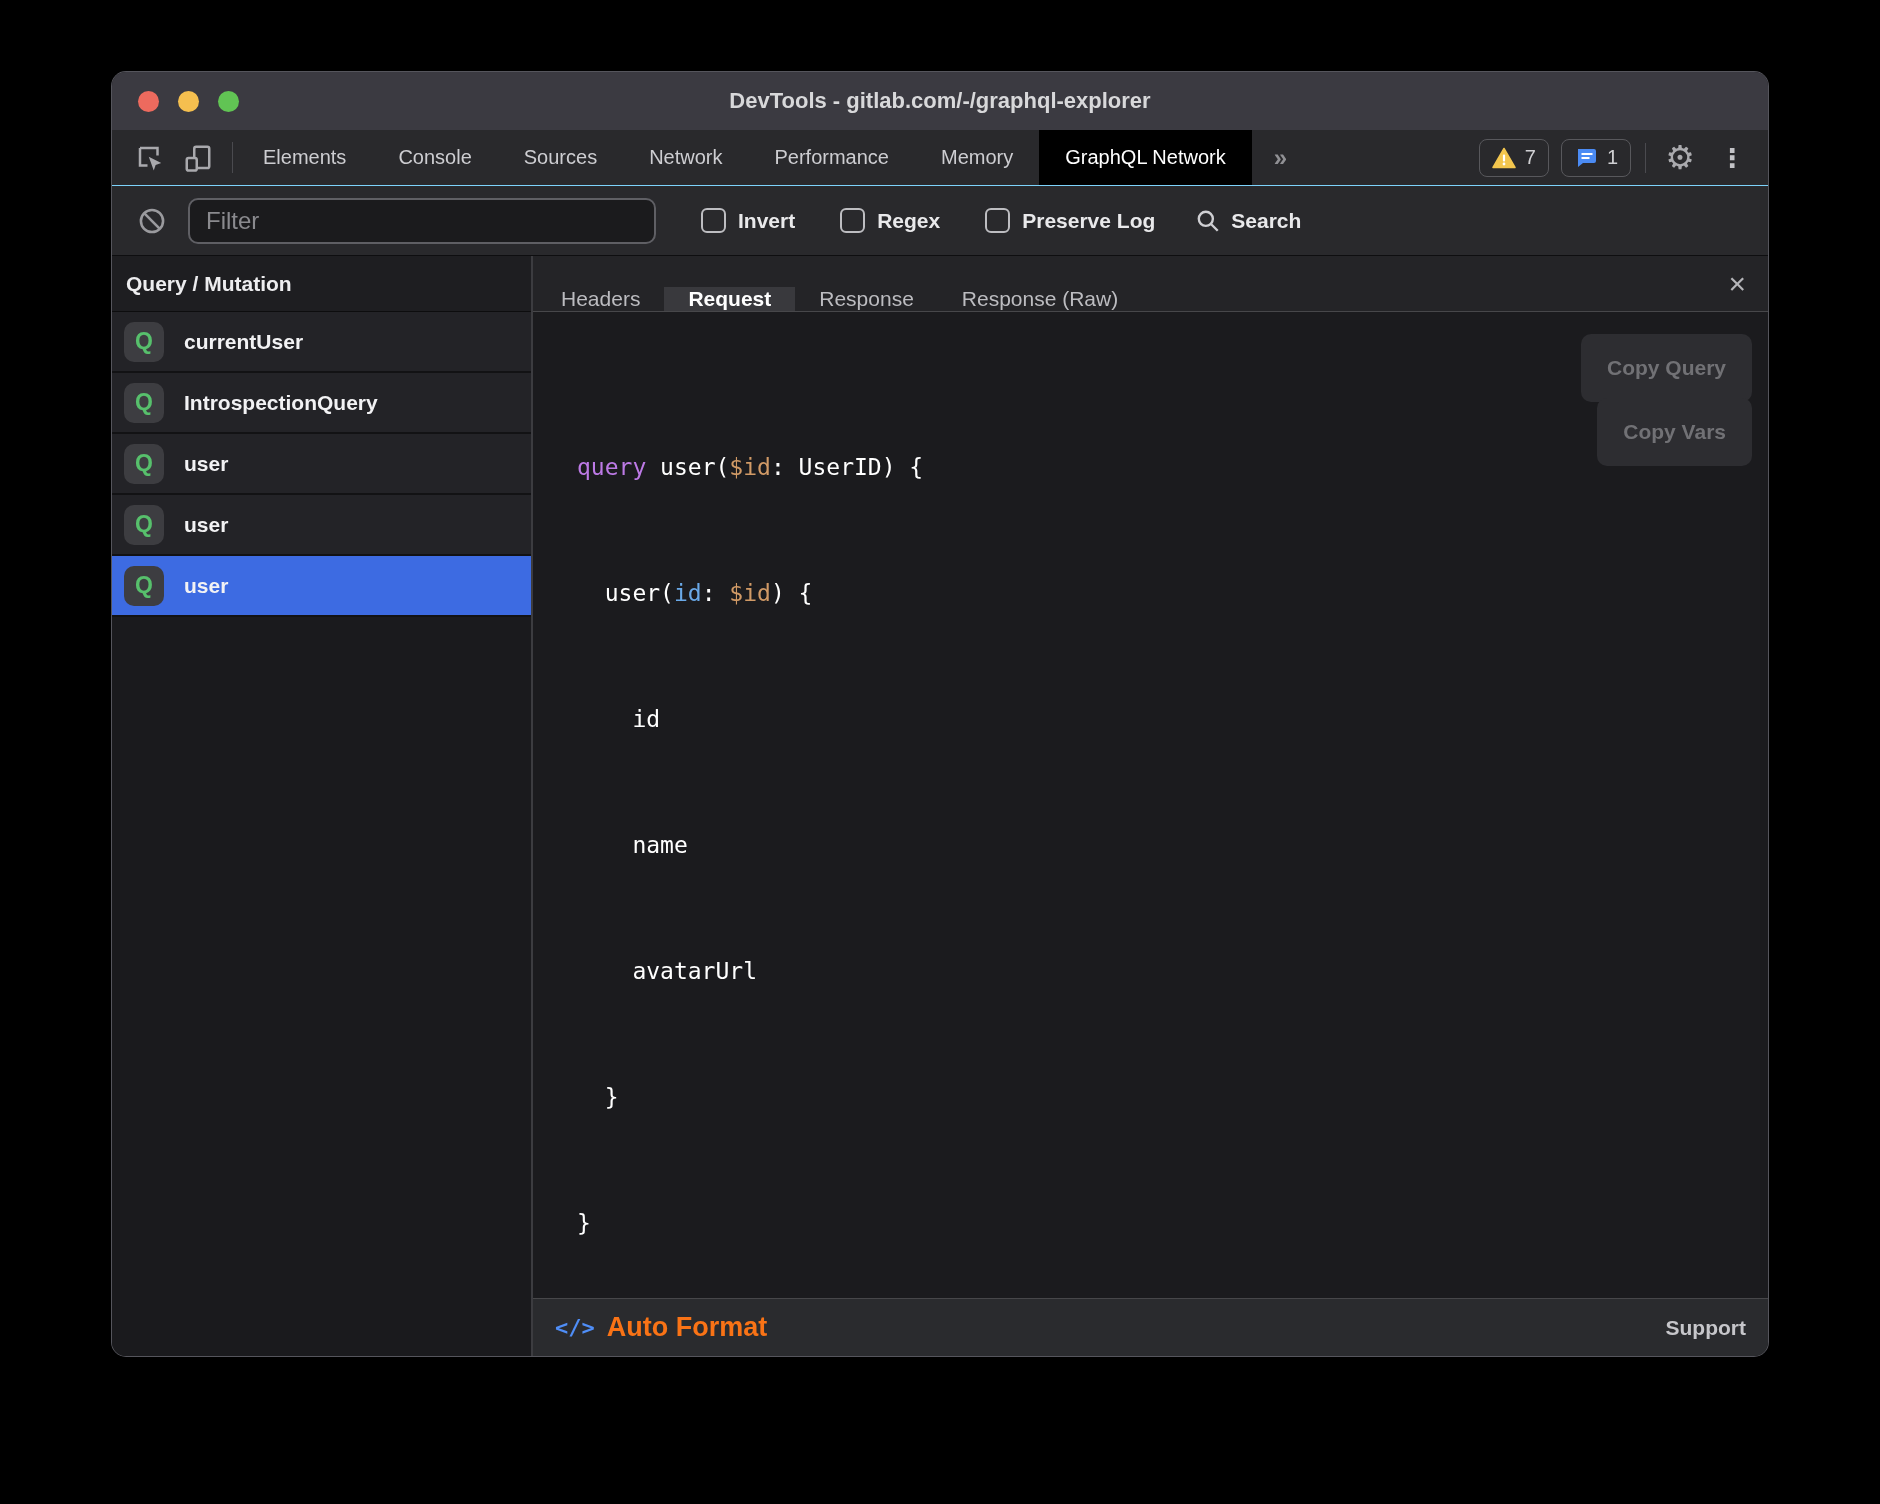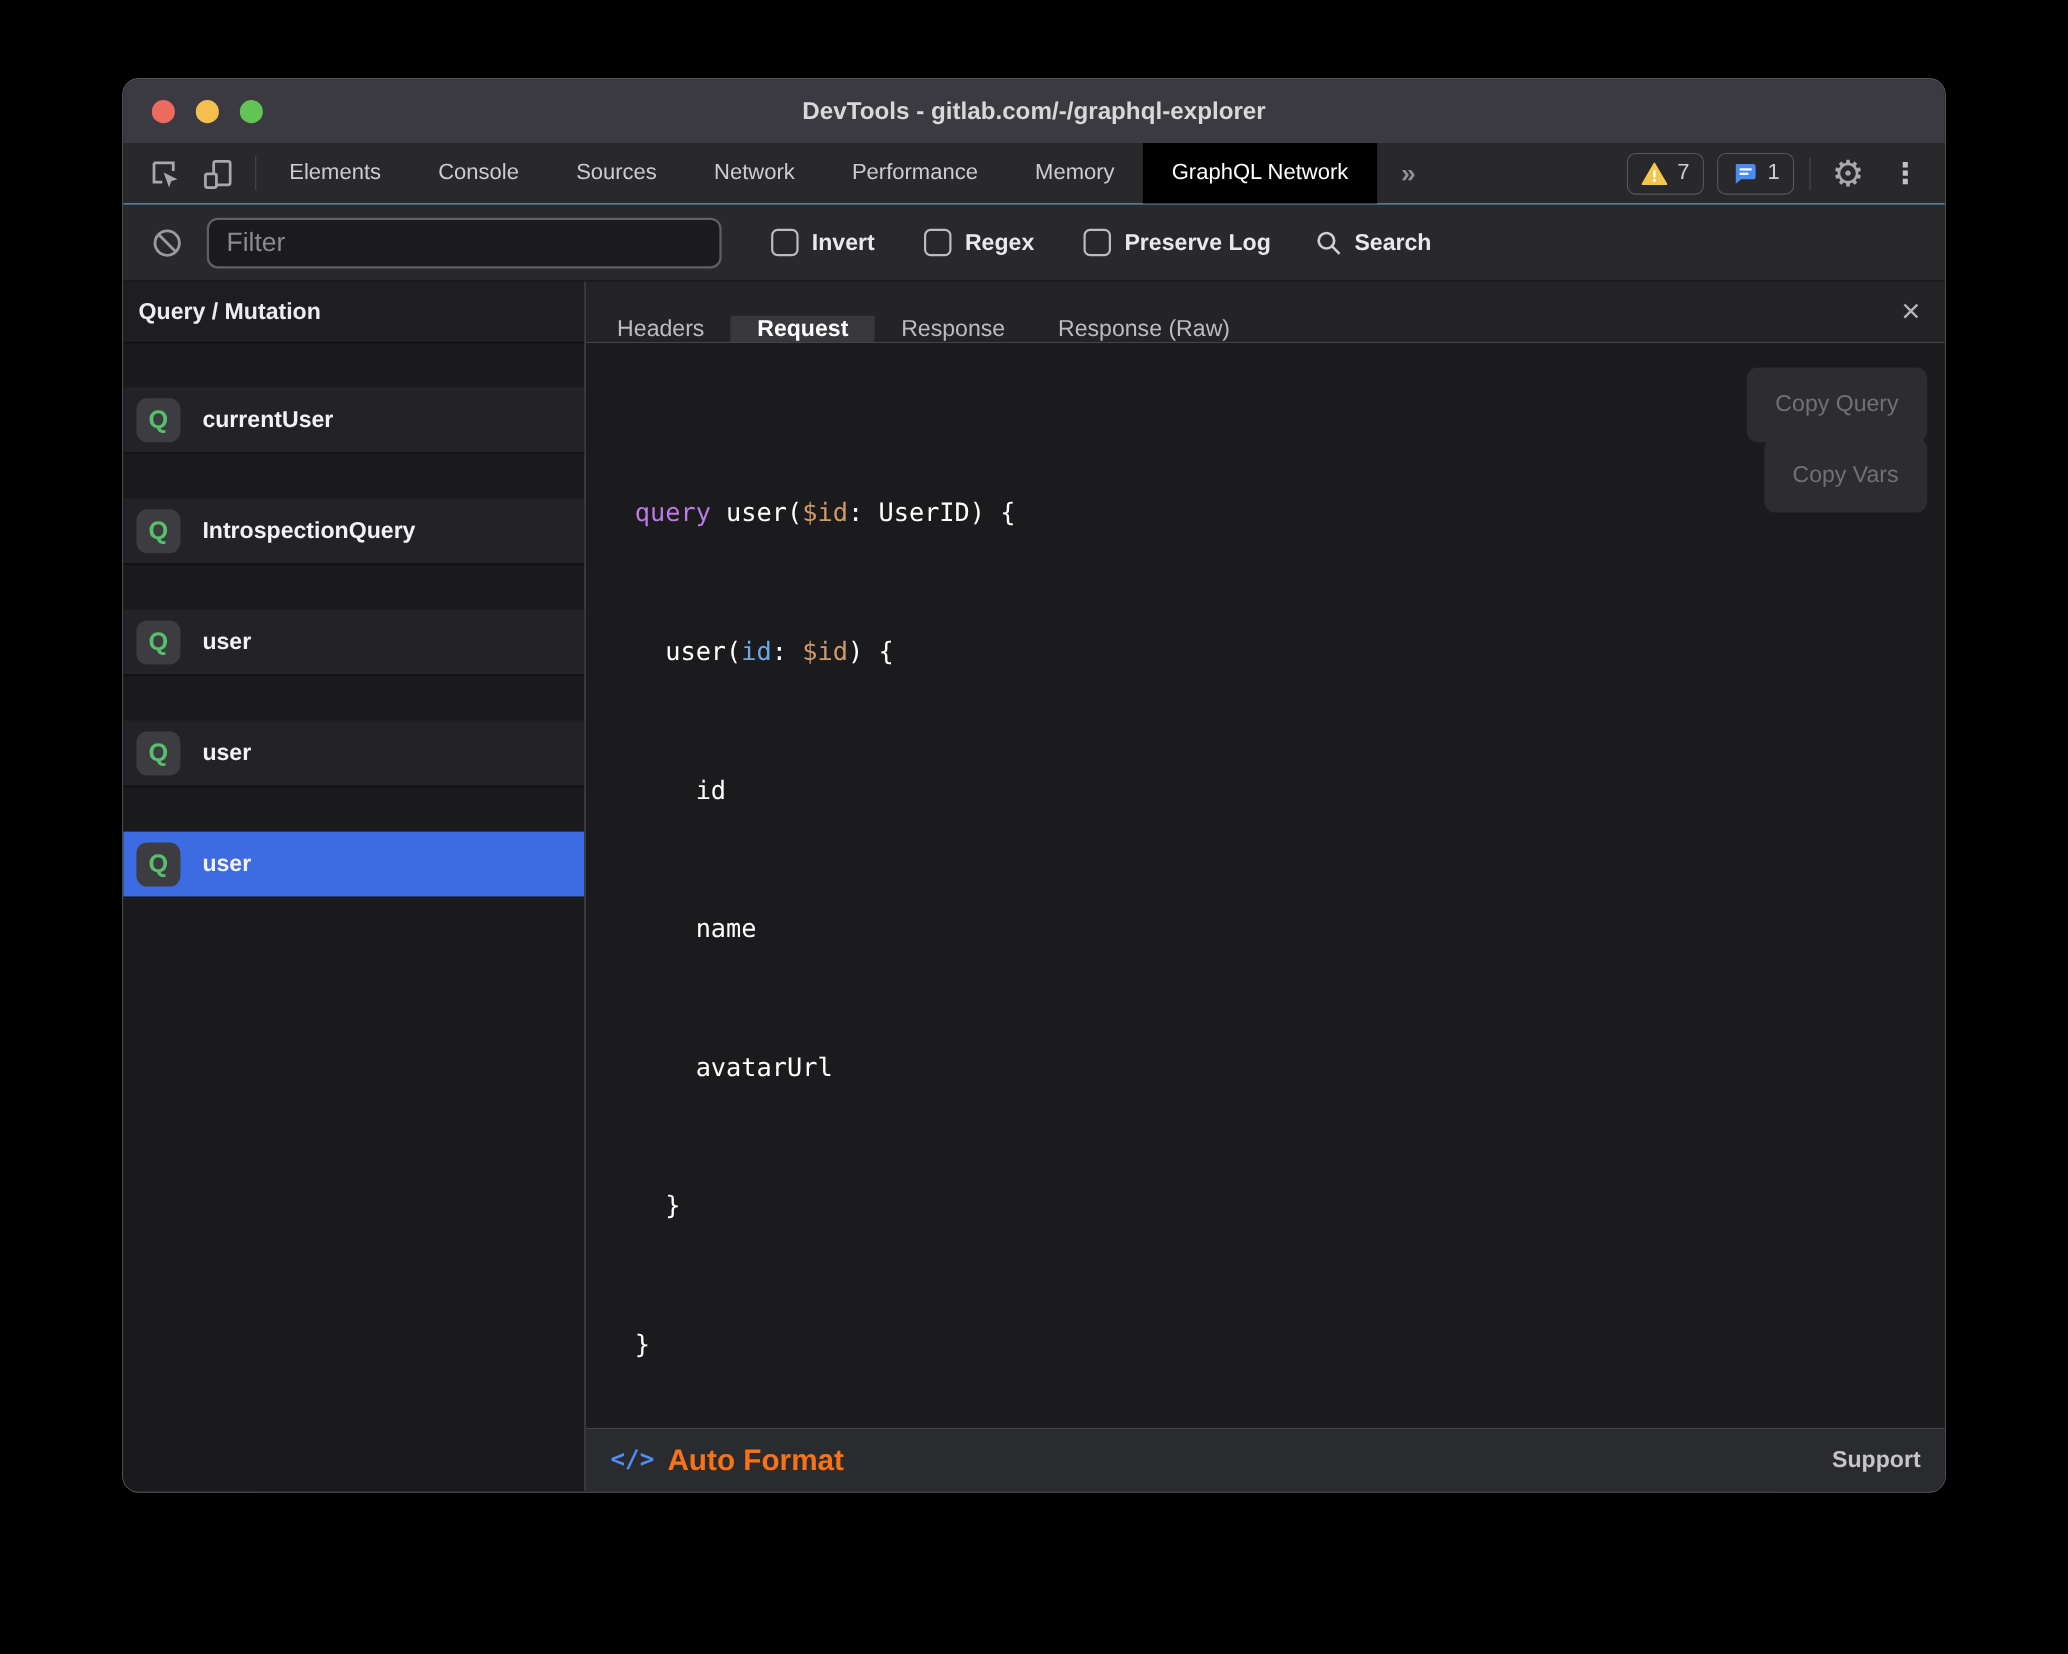--- a/index.html
+++ b/index.html
@@ -50,21 +50,21 @@
   .check-group { display:flex; align-items:center; gap:12px; margin-left:45px; }
   .checkbox { width:25px; height:25px; border:2.5px solid #bdbdc1; border-radius:6px;
               background:transparent; }
   .check-label { color:#e9e9eb; font-size:21px; font-weight:bold; }
   .search-group { display:flex; align-items:center; gap:10px; margin-left:40px; }
 
   
   .content { flex:1; display:flex; min-height:0; }
 
   .sidebar { width:421px; flex:0 0 auto; background:#1a1a1d; border-right:2px solid #3c3c40;
-             display:flex; flex-direction:column;gap:40px; }
+             display:flex; flex-direction:column; }
   .sidebar-header { height:56px; display:flex; align-items:center; padding-left:14px;
                     color:#ededef; font-size:21px; font-weight:bold;
                     border-bottom:1px solid #0d0d0e; background:#1e1e21; }
   .side-item { height:61px; background:#232327; display:flex; align-items:center; gap:20px;
                padding-left:12px; border-bottom:2px solid #121214; }
   .side-item.selected { background:#3d6be2; }
   .q-badge { width:40px; height:40px; border-radius:10px; background:#3d3d41;
              display:flex; align-items:center; justify-content:center;
              color:#57c06c; font-weight:bold; font-size:23px; }
   .side-label { color:#f2f2f4; font-size:21px; font-weight:bold; }
@@ -77,21 +77,21 @@
   .dtab.active { background:#39393d; color:#fff; font-weight:bold; }
   .close-x { position:absolute; right:14px; top:0; bottom:0; display:flex; align-items:center;
              color:#b5b5b9; font-size:30px; padding:0 8px; }
 
   .detail-body { flex:1; position:relative; background:#1b1b1e; overflow:hidden; }
   .code { padding:50px 0 0 44px; font-family:"DejaVu Sans Mono", monospace;
           font-size:23px; line-height:42px; white-space:pre; color:#f0f0f0; }
   .c-kw { color:#bd7ae6; } .c-var { color:#d19a66; } .c-prop { color:#6aa9e8; } .c-pl { color:#ffffff; }
 
   .copy-btn { position:absolute; right:16px; height:68px; background:#2d2d31; border:none;
-              border-radius:10px; color:#717175; font-weight:normal; font-size:21px;
+              border-radius:10px; color:#717175; font-weight:bold; font-size:21px;
               padding:0 26px; font-family:"Liberation Sans", sans-serif; }
   .copy-query { top:22px; } .copy-vars { top:86px; }
 
   .detail-footer { height:58px; background:#2a2b2e; border-top:1px solid #47474a;
                    display:flex; align-items:center; justify-content:space-between;
                    padding:0 22px; flex:0 0 auto; }
   .footer-left { display:flex; align-items:center; gap:12px; }
   .code-glyph { color:#4f8ef7; font-family:"DejaVu Sans Mono", monospace;
                 font-weight:bold; font-size:22px; }
   .auto-format-label { color:#f97316; font-size:27px; font-weight:bold; }

